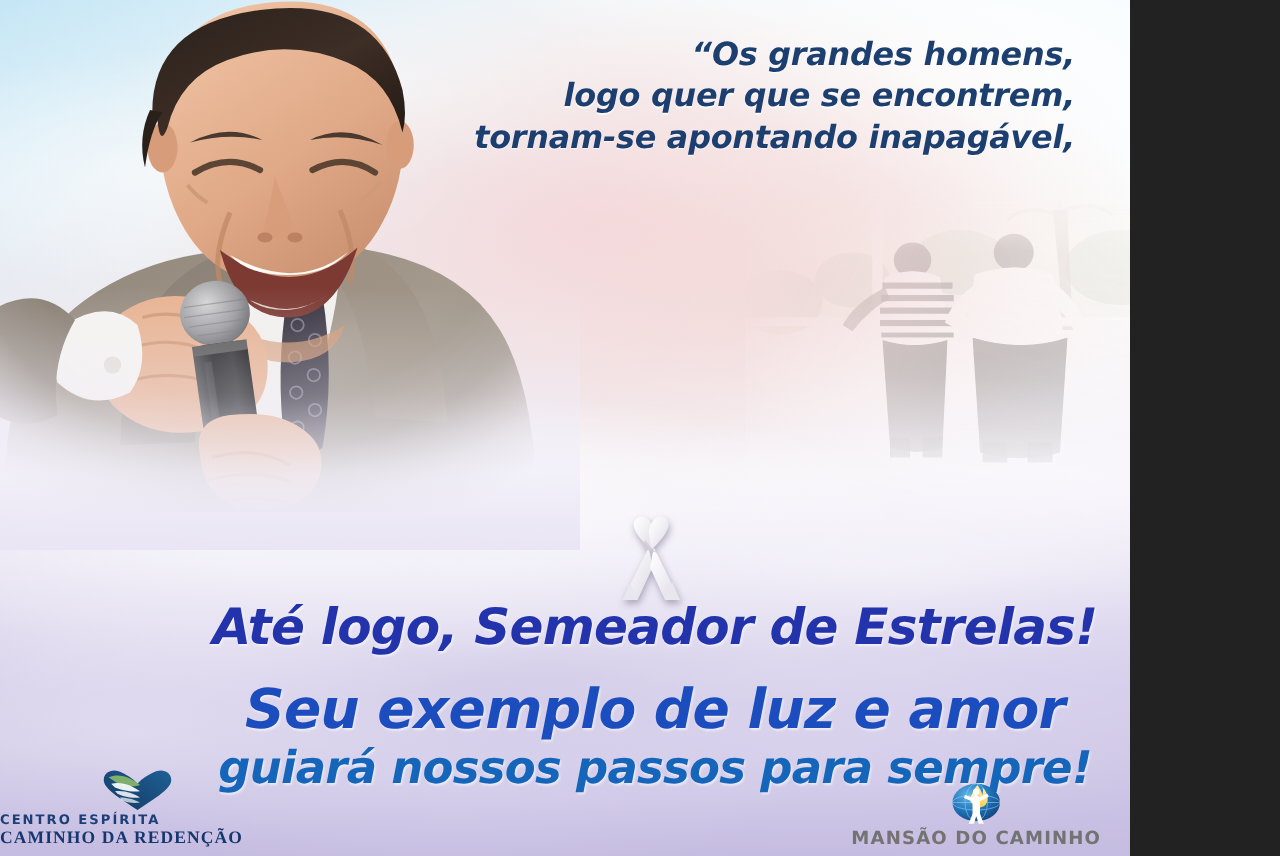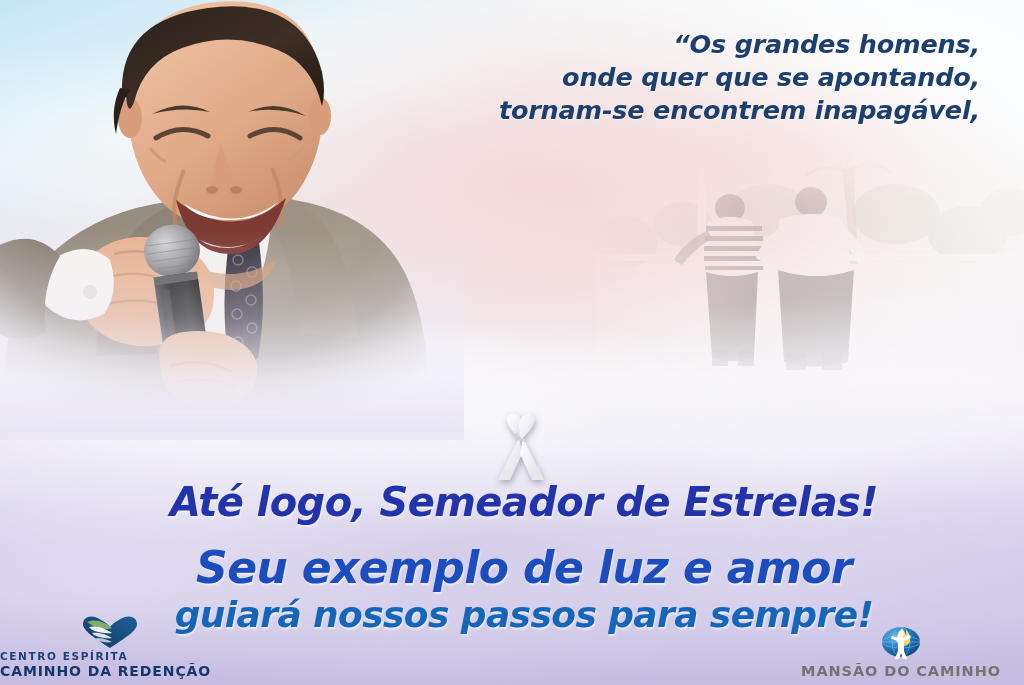--- a/index.html
+++ b/index.html
@@ -1,18 +1,18 @@
 <!DOCTYPE html>
 <html lang="pt-BR"><head>
 <meta charset="utf-8">
 <style>
   html,body{margin:0;padding:0;background:#222;}
   #poster{
     position:relative;
-    width:1024px;height:685px;
+    width:904px;height:685px;
     overflow:hidden;
     font-family:"DejaVu Sans","Liberation Sans",sans-serif;
     background:#e9e6f2;
   }
 
   
   .layer{position:absolute;inset:0;pointer-events:none;}
 
   #sky-base{
     background:
@@ -136,20 +136,21 @@
     position:absolute;right:8px;bottom:6px;width:230px;text-align:center;
   }
   .logo-mark{display:block;margin:0 auto;}
   .logo-line-1{
     font-size:10.5px;font-weight:bold;letter-spacing:1.6px;color:#1d3f78;
     margin-top:1px;
   }
   .logo-line-2{
     font-size:14px;font-weight:bold;letter-spacing:0.9px;color:#16366e;
     margin-top:1px;
+    font-family:Liberation Serif, serif;
   }
   .logo-line-single{
     font-size:14.5px;font-weight:bold;letter-spacing:0.9px;color:#737373;
     margin-top:3px;
   }
 </style>
 </head>
 <body>
 
 <div id="poster">
@@ -347,22 +348,22 @@
       <path d="M176 410 q34 -6 60 0"></path>
     </g>
   </svg>
   <div id="portrait-fade"></div>
 
   <div class="layer" id="cloud-band-lower"></div>
   <div class="layer" id="violet-bottom"></div>
 
   <div id="quote-block">
     <div class="quote-line">“Os grandes homens,</div>
-    <div class="quote-line">onde quer que se apontando,</div>
-    <div class="quote-line">tornam-se encontrem inapagável,</div>
+    <div class="quote-line">logo quer que se encontrem,</div>
+    <div class="quote-line">tornam-se apontando inapagável,</div>
   </div>
 
   <svg id="ribbon" viewBox="0 0 66 76" aria-hidden="true">
     <defs>
       <linearGradient id="ribG" x1="0" y1="0" x2="1" y2="1">
         <stop offset="0" stop-color="#ffffff"></stop>
         <stop offset="0.45" stop-color="#f2f1f5"></stop>
         <stop offset="1" stop-color="#dcd9e4"></stop>
       </linearGradient>
     </defs>

